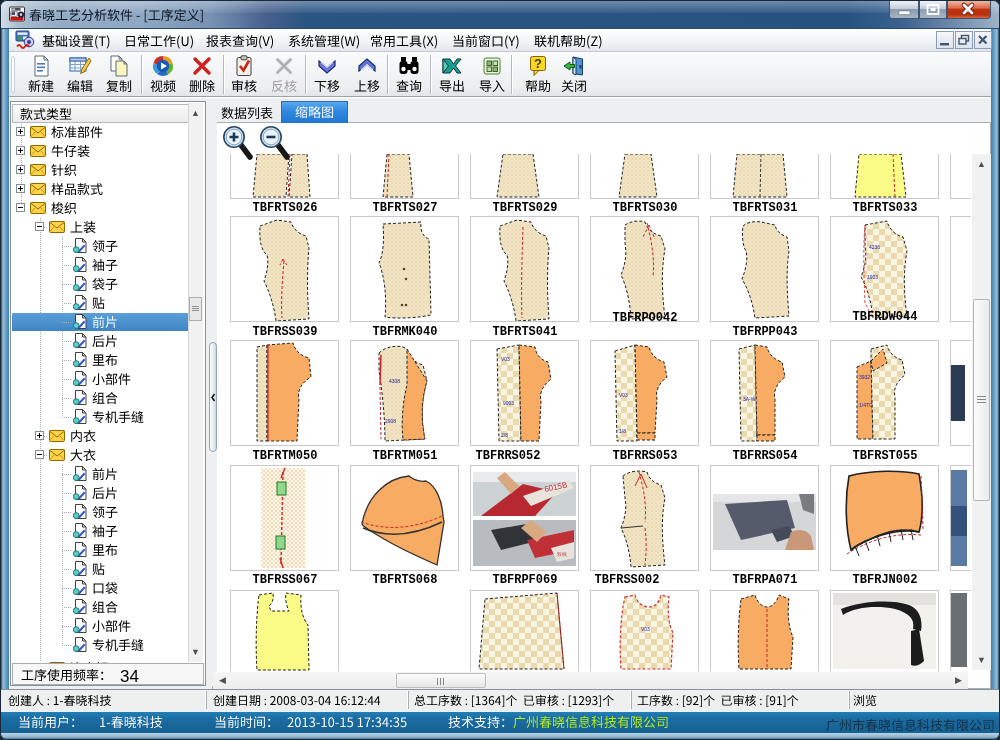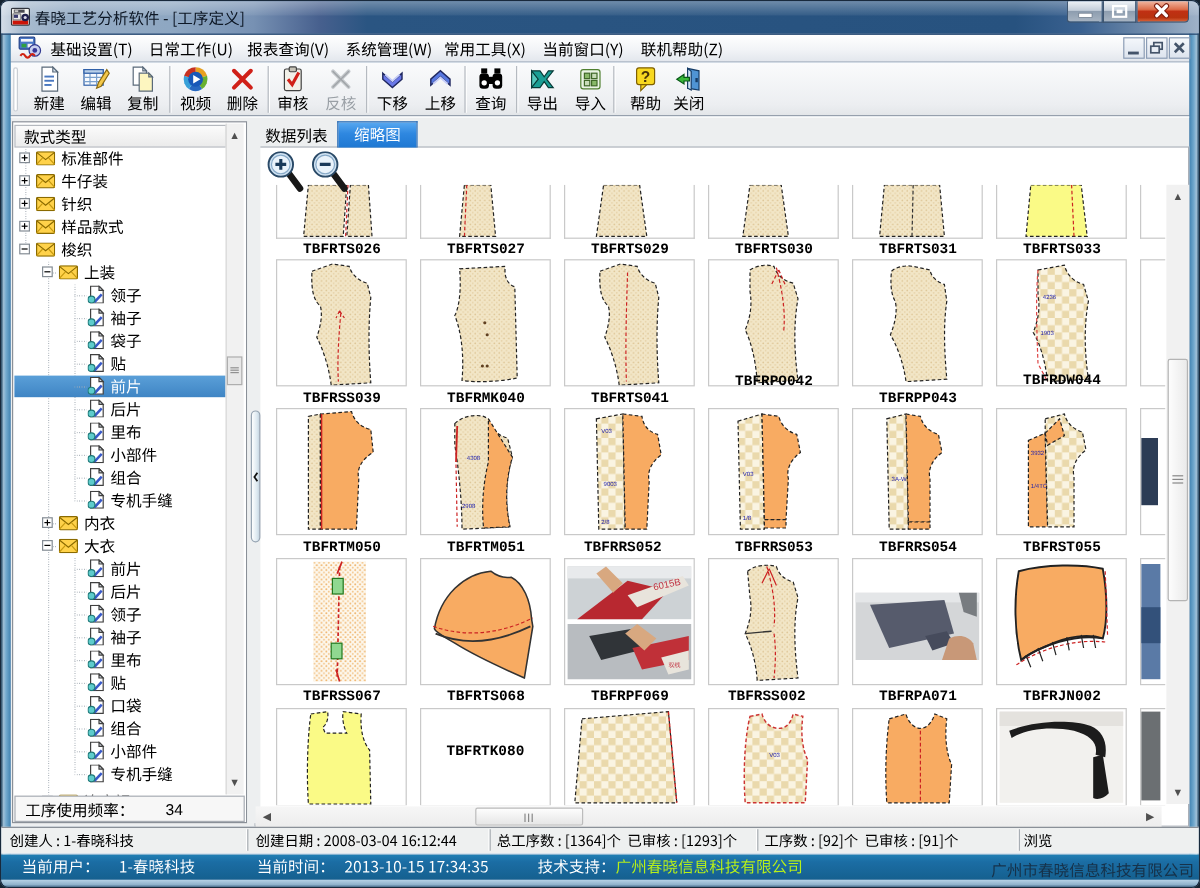--- a/index.html
+++ b/index.html
@@ -840,21 +840,21 @@
     <g transform="translate(0,12) scale(0.013000,-0.013000)" fill="#000">
       <use href="#g2" x="0"></use>
       <use href="#g11" x="1000"></use>
       <use href="#g105" x="2000"></use>
       <use href="#g36" x="3000"></use>
       <use href="#g56" x="4000"></use>
       <use href="#g106" x="5000"></use>
       <use href="#g107" x="6000"></use>
     </g>
   </svg>
-<div class="abs" style="left:138px;top:667px;font-size:13px;z-index:7">34</div>
+<div class="abs" style="left:120px;top:667px;font-size:17px;z-index:7">34</div>
 <div class="sbar" style="left:188px;top:103px;width:15px;height:559px;border-left:1px solid #d8d8d8"></div>
 <div class="arr" style="left:191px;top:109px">▲</div>
 <div class="arr" style="left:191px;top:648px">▼</div>
 <div class="abs" style="left:189px;top:297px;width:13px;height:24px;background:#e8e8e8;border:1px solid #aeaeae;z-index:4"></div>
 <div class="abs" style="left:192px;top:306px;width:7px;height:1px;background:#909090;z-index:5;box-shadow:0 2px 0 #909090,0 4px 0 #909090"></div>
 <div id="split"></div>
 <div id="pill">
     <svg width="8" height="110" style="position:absolute;left:-1px;top:0">
       <path d="M5.5 51 L3 54.5 L5.5 58" stroke="#101010" stroke-width="1.5" fill="none"></path>
     </svg>
@@ -1033,21 +1033,21 @@
         <text x="28" y="66" font-size="5" fill="#2222aa">1/4TC</text>
       </svg>
     </div>
 <div class="cell" style="left:737px;top:186px;height:106px;">
       <svg width="20" height="104" viewBox="0 0 20 104" style="position:absolute;left:0;top:0">
         <rect x="0" y="24" width="14" height="56" fill="#2c3c55"></rect>
       </svg>
     </div>
 <div class="clab" style="left:17px;top:295px">TBFRTM050</div>
 <div class="clab" style="left:137px;top:295px">TBFRTM051</div>
-<div class="clab" style="left:251px;top:295px">TBFRRS052</div>
+<div class="clab" style="left:240px;top:295px">TBFRRS052</div>
 <div class="clab" style="left:377px;top:295px">TBFRRS053</div>
 <div class="clab" style="left:497px;top:295px">TBFRRS054</div>
 <div class="clab" style="left:617px;top:295px">TBFRST055</div>
 <div class="cell" style="left:17px;top:311px;height:106px;">
       <svg width="107" height="104" viewBox="0 0 107 104" style="position:absolute;left:0;top:0">
         <rect x="30" y="2" width="44" height="100" fill="url(#pod)"></rect>
         <path d="M52,6 L50,98" stroke="#cc2222" stroke-width="1.4" stroke-dasharray="3,2" fill="none"></path>
         <path d="M54,2 L50,12 M49,92 L52,102" stroke="#cc2222" stroke-width="1.4" fill="none"></path>
         <rect x="46" y="16" width="9" height="13" fill="#90d890" stroke="#207820"></rect>
         <rect x="45" y="70" width="9" height="13" fill="#90d890" stroke="#207820"></rect>
@@ -1106,30 +1106,27 @@
     </div>
 <div class="cell" style="left:737px;top:311px;height:106px;">
       <svg width="20" height="104" viewBox="0 0 20 104" style="position:absolute;left:0;top:0">
         <rect x="0" y="4" width="16" height="96" fill="#5a7aa6"></rect>
         <rect x="0" y="40" width="16" height="30" fill="#33517a"></rect>
       </svg>
     </div>
 <div class="clab" style="left:17px;top:419px">TBFRSS067</div>
 <div class="clab" style="left:137px;top:419px">TBFRTS068</div>
 <div class="clab" style="left:257px;top:419px">TBFRPF069</div>
-<div class="clab" style="left:371px;top:419px">TBFRSS002</div>
+<div class="clab" style="left:359px;top:419px">TBFRSS002</div>
 <div class="clab" style="left:497px;top:419px">TBFRPA071</div>
 <div class="clab" style="left:617px;top:419px">TBFRJN002</div>
 <div class="cell" style="left:17px;top:436px;height:82px;">
       <svg width="107" height="80" viewBox="0 0 107 80" style="position:absolute;left:0;top:0">
         <path d="M28,4 L42,2 C43,8 41,13 38,15 L40,20 L58,20 C55,14 54,7 55,2 L70,4 C69,18 72,28 77,34 L78,79 L26,79 C24,48 26,18 28,4 Z" fill="#fafa86" stroke="#222" stroke-width="1" stroke-dasharray="3,2"></path>
       </svg>
-    </div>
-<div class="cell" style="left:137px;top:436px;height:82px;">
-      <div style="position:absolute;left:0;top:28px;width:107px;text-align:center;font:bold 12px 'Liberation Mono',monospace">TBFRTK080</div>
     </div>
 <div class="cell" style="left:257px;top:436px;height:82px;">
       <svg width="107" height="80" viewBox="0 0 107 80" style="position:absolute;left:0;top:0">
         <path d="M14,8 L86,2 L93,78 L8,78 Z" fill="url(#pchk)" stroke="#222" stroke-width="1" stroke-dasharray="3,2"></path>
         <path d="M86,2 L93,78" stroke="#cc2222" stroke-width="1.2" stroke-dasharray="3,2" fill="none"></path>
       </svg>
     </div>
 <div class="cell" style="left:377px;top:436px;height:82px;">
       <svg width="107" height="80" viewBox="0 0 107 80" style="position:absolute;left:0;top:0">
         <path d="M34,6 L44,4 C46,12 52,16 58,16 C64,16 68,12 70,4 L78,6 C76,22 78,34 82,42 L80,78 L30,78 C28,50 30,22 34,6 Z" fill="url(#pchk)" stroke="#cc3333" stroke-width="1.2" stroke-dasharray="3,2"></path>

